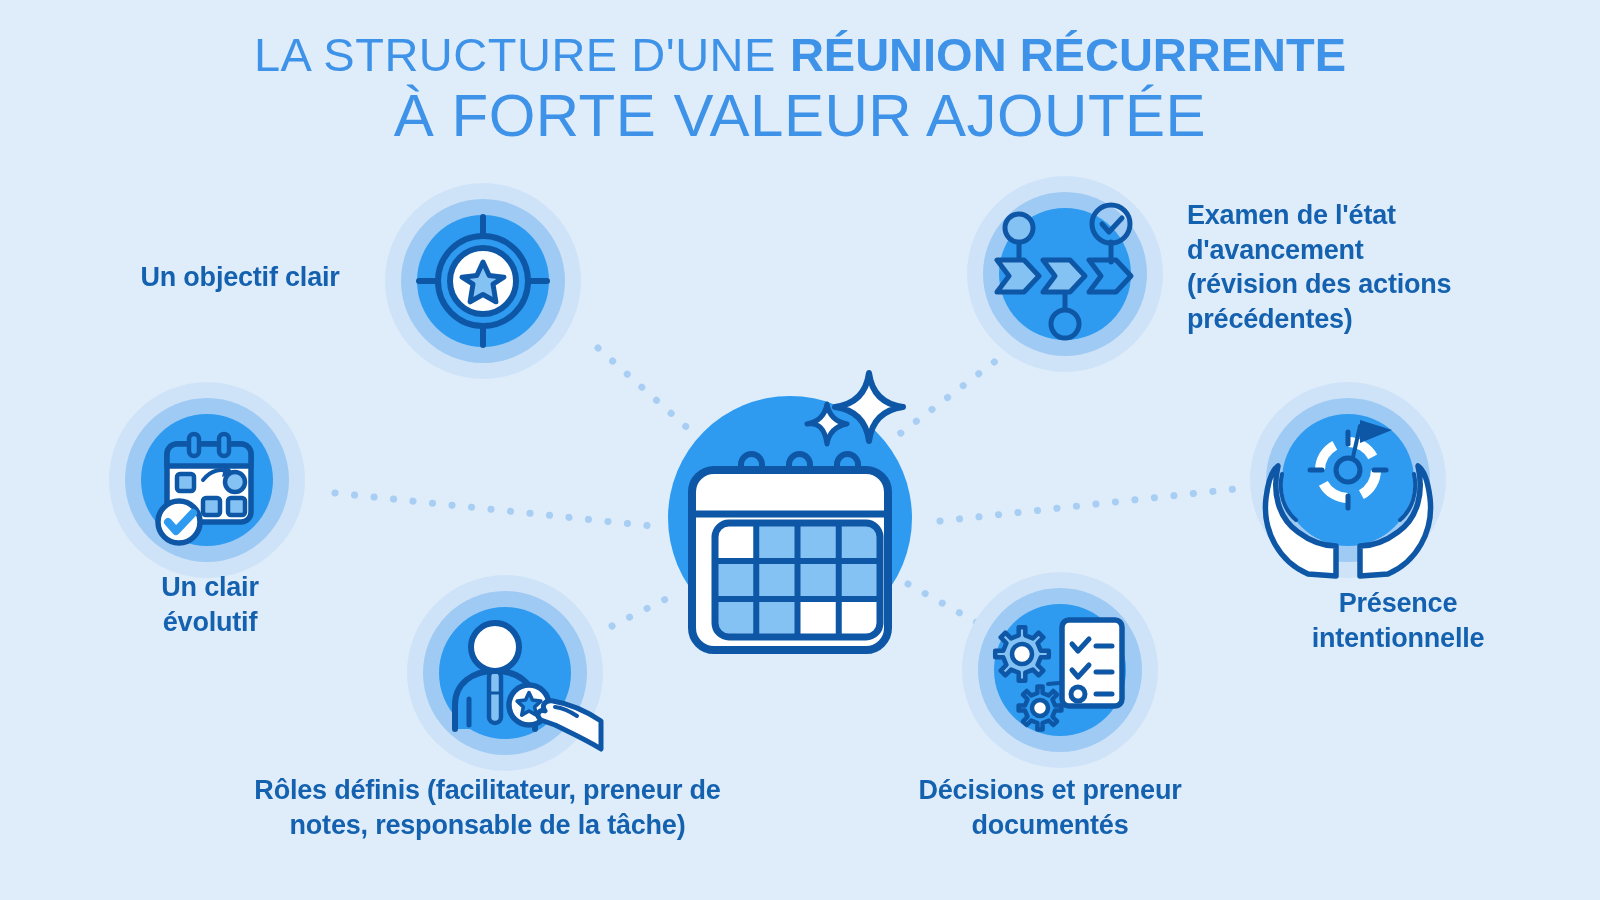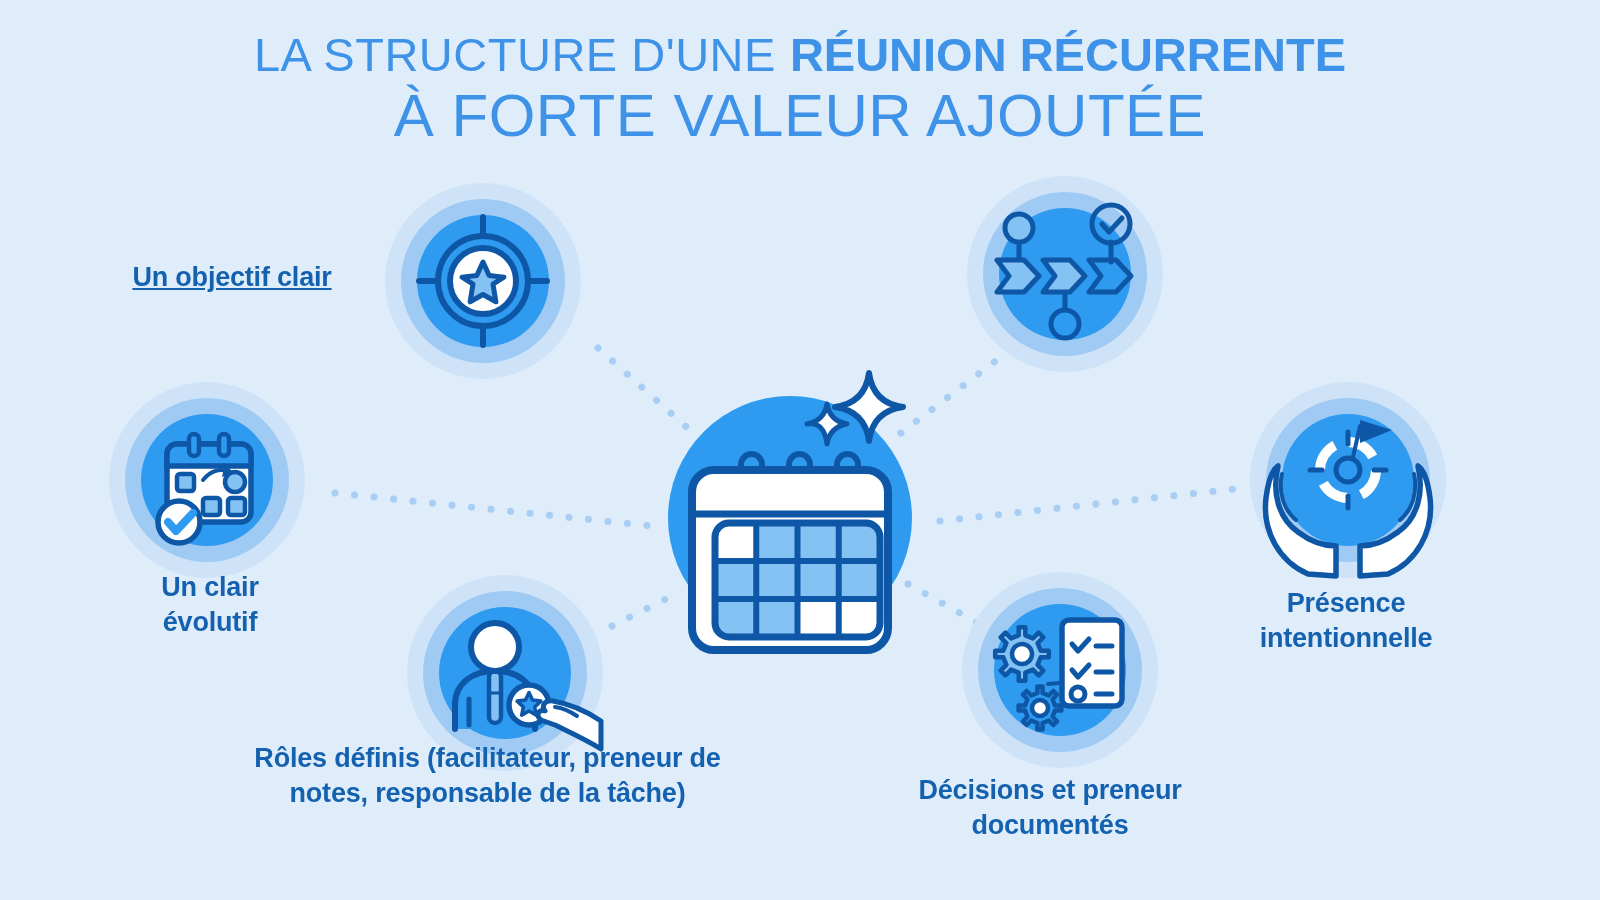--- a/index.html
+++ b/index.html
@@ -188,23 +188,27 @@
         <line class="sd" x1="116.25" y1="155" x2="116.25" y2="269" stroke-width="6"></line>
         <line class="sd" x1="157.5" y1="155" x2="157.5" y2="269" stroke-width="6"></line>
         <line class="sd" x1="198.75" y1="155" x2="198.75" y2="269" stroke-width="6"></line>
         <line class="sd" x1="75" y1="193" x2="240" y2="193" stroke-width="6"></line>
         <line class="sd" x1="75" y1="231" x2="240" y2="231" stroke-width="6"></line>
       </g>
       <rect class="sd fn" x="75" y="155" width="165" height="114" rx="14" stroke-width="7"></rect>
     </svg>
   </div>
 
-  <div class="label lc" style="left:92px;top:260px;width:280px;text-decoration:underline;">Un objectif clair</div>
+  <div class="label lc" style="left:100px;top:260px;width:280px;">Un objectif clair</div>
   <div class="label lc" style="left:120px;top:570px;width:180px;">Un clair
 évolutif</div>
-  <div class="label lc" style="left:225px;top:741px;width:525px;">Rôles définis (facilitateur, preneur de
+  <div class="label lc" style="left:225px;top:773px;width:525px;">Rôles définis (facilitateur, preneur de
 notes, responsable de la tâche)</div>
-  <div class="label lc" style="left:1216px;top:586px;width:260px;">Présence
+  <div class="label ll" style="left:1187px;top:198px;width:330px;">Examen de l'état
+d'avancement
+(révision des actions
+précédentes)</div>
+  <div class="label lc" style="left:1268px;top:586px;width:260px;">Présence
 intentionnelle</div>
   <div class="label lc" style="left:890px;top:773px;width:320px;">Décisions et preneur
 documentés</div>
 
 </div>
 
 </body></html>

